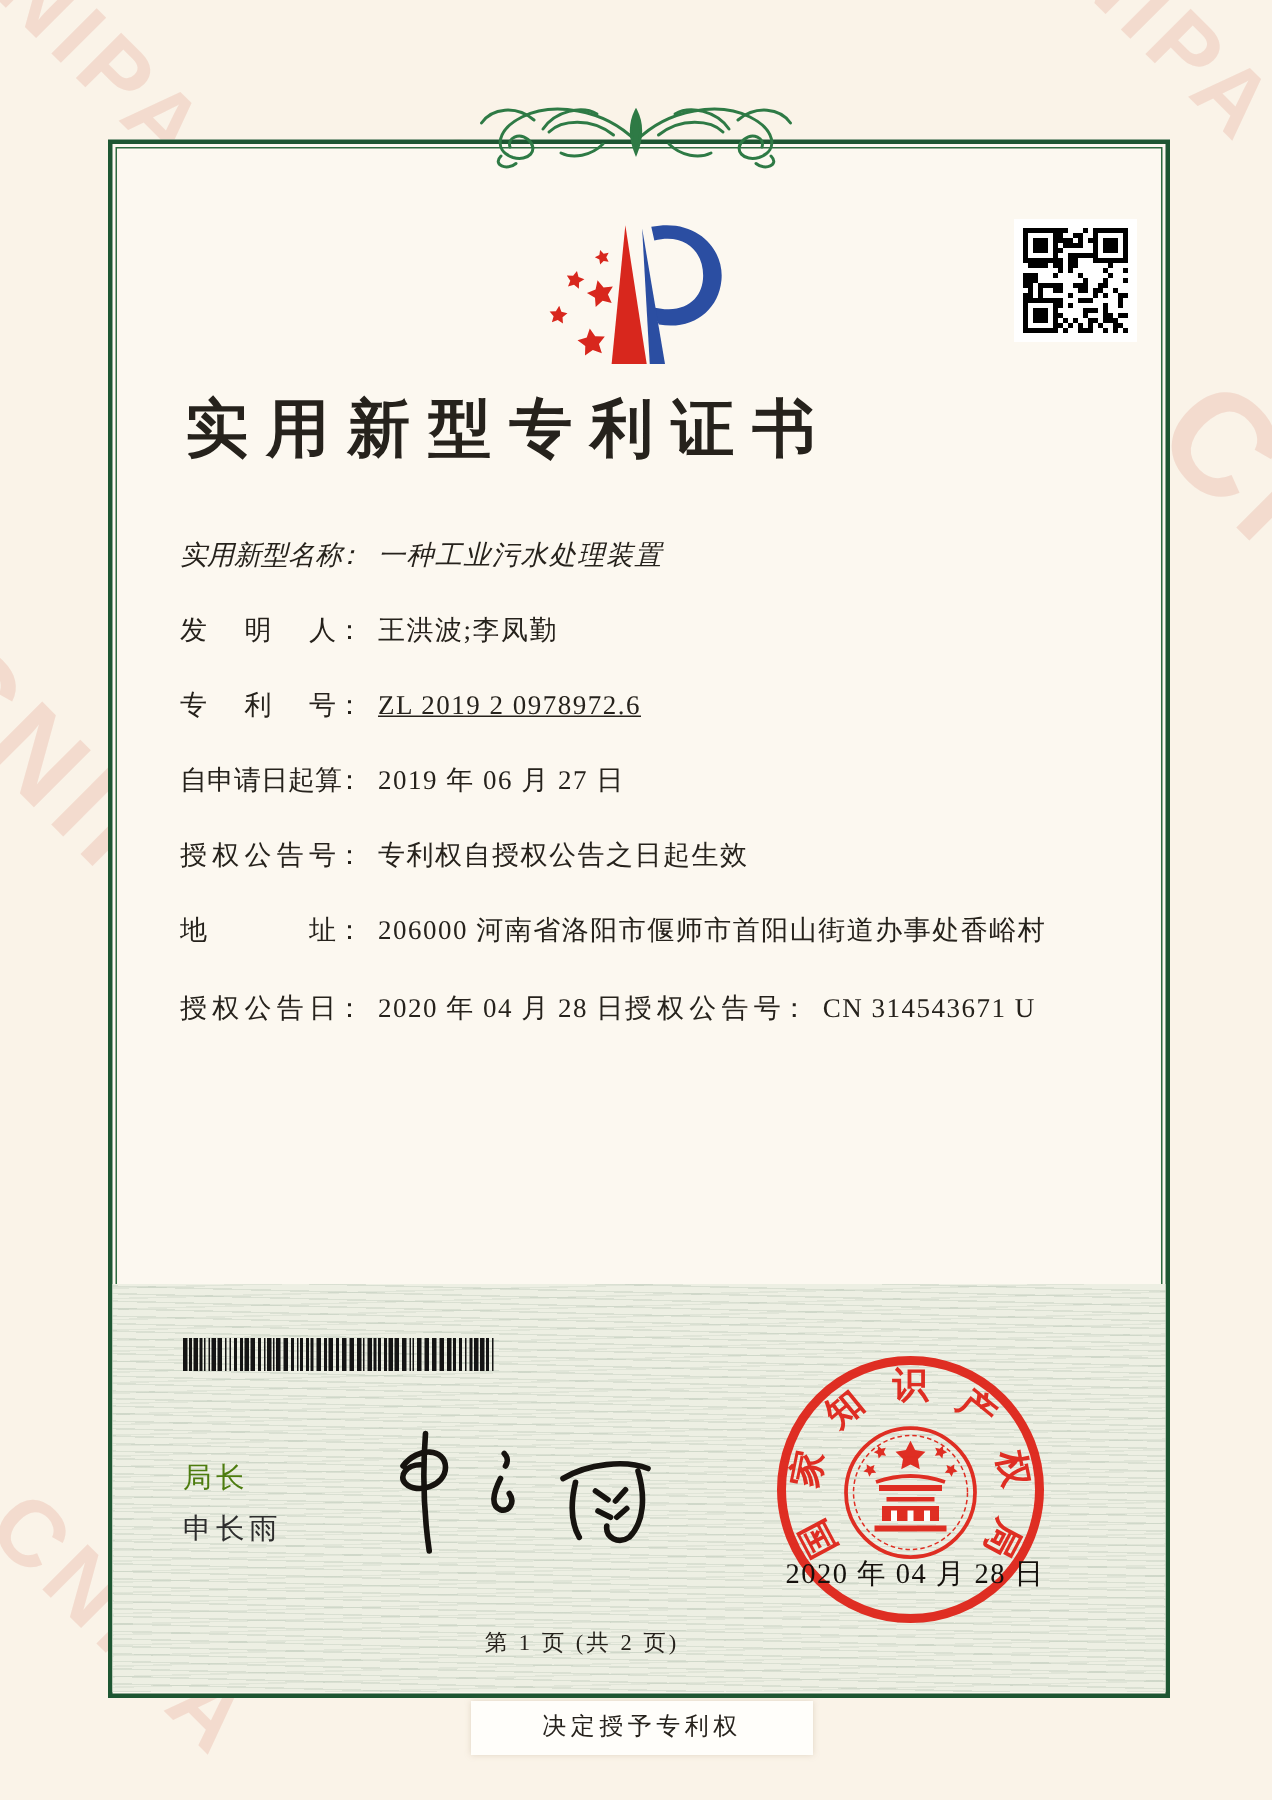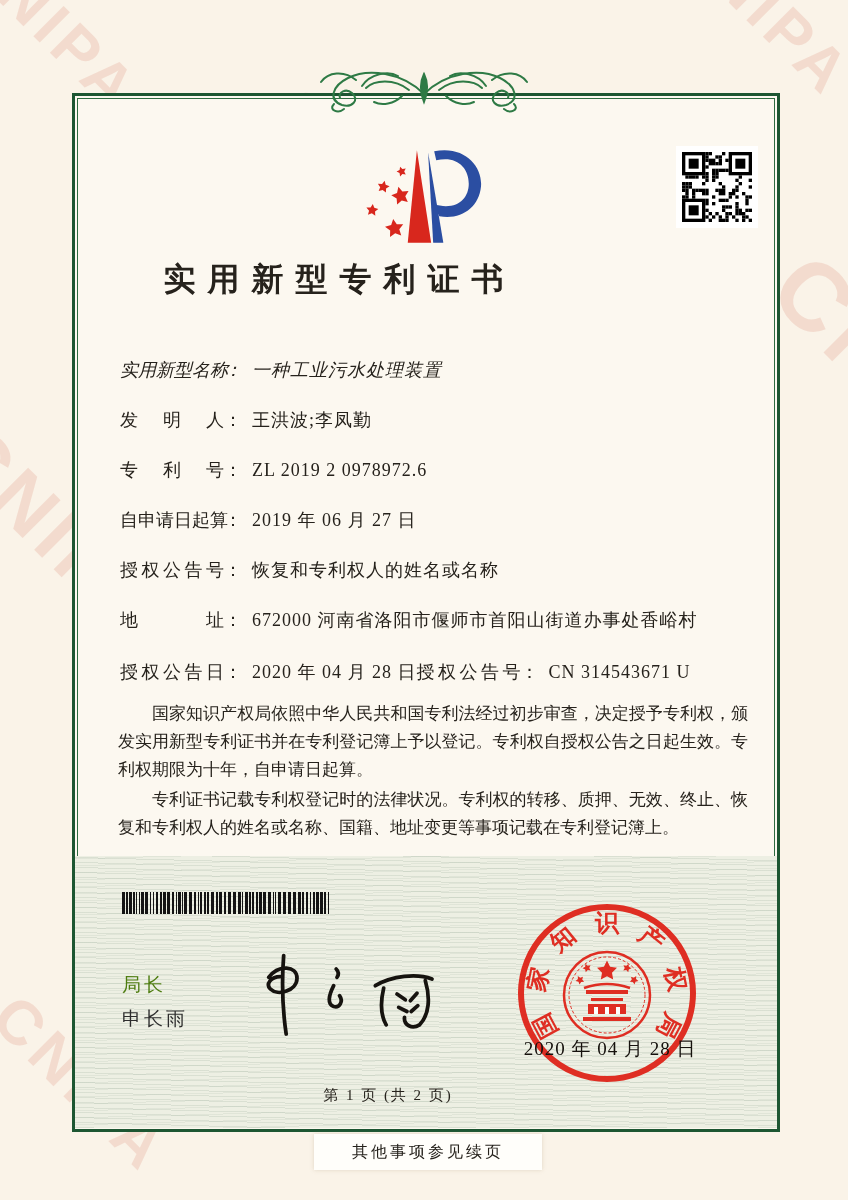--- a/index.html
+++ b/index.html
@@ -26,28 +26,28 @@
           repeating-linear-gradient(1.5deg, rgba(140,162,142,.20) 0 1px, rgba(0,0,0,0) 1px 5px),
           repeating-linear-gradient(-1.5deg, rgba(140,162,142,.13) 0 1px, rgba(0,0,0,0) 1px 7px),
           #edefe3;}
   .ornament{position:absolute;left:304px;top:62px;width:240px;height:54px;}
   
   .certno{position:absolute;left:108px;top:146px;font-size:18px;letter-spacing:2px;}
   .logo{position:absolute;left:363px;top:148px;width:120px;height:102px;}
   .qr{position:absolute;left:676px;top:146px;width:82px;height:82px;background:#fff;padding:0;}
   .qr svg{position:absolute;left:6px;top:6px;}
   .title{position:absolute;left:0;top:258px;width:679px;text-align:center;
-         font-size:32px;font-weight:bold;letter-spacing:12px;}
+         font-size:42px;font-weight:bold;letter-spacing:12px;}
   
   .fields{position:absolute;left:120px;top:352px;width:640px;}
   .frow{position:absolute;left:0;font-size:18px;white-space:nowrap;}
   .frow .flabel{display:inline-block;width:104px;text-align:justify;text-align-last:justify;vertical-align:bottom;}
   .frow .fcolon{display:inline-block;margin-right:10px;}
   .frow .fvalue{letter-spacing:1px;}
-  .fr0{top:6px;font-style:italic;} .fr1{top:56px;} .fr2{top:106px;} .fr3{top:156px;}
+  .fr0{top:6px;font-style:italic;} .fr1{top:56px;} .fr2{top:106px;text-decoration:underline;} .fr3{top:156px;}
   .fr4{top:206px;} .fr5{top:256px;} .fr6{top:308px;}
   .pair2{}
   
   .paras{position:absolute;left:118px;top:700px;width:630px;font-size:17px;
          line-height:1.64;text-align:justify;}
   .paras p{margin:0 0 2px 0;text-indent:2em;}
   
   .barcode{position:absolute;left:120px;top:892px;width:215px;height:22px;}
   
   .sig-title{position:absolute;left:122px;top:972px;font-family:"Liberation Sans",sans-serif;
@@ -265,34 +265,30 @@
     <div class="frow fr1">
       <span class="flabel">发明人</span><span class="fcolon">：</span><span class="fvalue">王洪波;李凤勤</span>
     </div>
     <div class="frow fr2">
       <span class="flabel">专利号</span><span class="fcolon">：</span><span class="fvalue">ZL 2019 2 0978972.6</span>
     </div>
     <div class="frow fr3">
       <span class="flabel">自申请日起算</span><span class="fcolon">：</span><span class="fvalue">2019 年 06 月 27 日</span>
     </div>
     <div class="frow fr4">
-      <span class="flabel">授权公告号</span><span class="fcolon">：</span><span class="fvalue">恢复和专利权人的姓名或名称</span>
+      <span class="flabel">授权公告号</span><span class="fcolon">：</span><span class="fvalue">专利权自授权公告之日起生效</span>
     </div>
     <div class="frow fr5">
-      <span class="flabel">地址</span><span class="fcolon">：</span><span class="fvalue">672000  河南省洛阳市偃师市首阳山街道办事处香峪村</span>
+      <span class="flabel">地址</span><span class="fcolon">：</span><span class="fvalue">206000  河南省洛阳市偃师市首阳山街道办事处香峪村</span>
     </div>
     <div class="frow fr6">
       <span class="flabel">授权公告日</span><span class="fcolon">：</span><span class="fvalue">2020 年 04 月 28 日</span><span class="flabel pair2">授权公告号</span><span class="fcolon">：</span><span class="fvalue">CN 314543671 U</span>
     </div>
   </div>
 
-  <div class="paras">
-    <p>国家知识产权局依照中华人民共和国专利法经过初步审查，决定授予专利权，颁发实用新型专利证书并在专利登记簿上予以登记。专利权自授权公告之日起生效。专利权期限为十年，自申请日起算。</p>
-    <p>专利证书记载专利权登记时的法律状况。专利权的转移、质押、无效、终止、恢复和专利权人的姓名或名称、国籍、地址变更等事项记载在专利登记簿上。</p>
-  </div>
 
   <svg id="barcode-svg" class="barcode" viewBox="0 0 215 22">
       <rect x="2" y="0" width="3" height="22" fill="#141414"></rect>
       <rect x="6" y="0" width="2" height="22" fill="#141414"></rect>
       <rect x="9" y="0" width="3" height="22" fill="#141414"></rect>
       <rect x="13" y="0" width="2" height="22" fill="#141414"></rect>
       <rect x="16" y="0" width="1" height="22" fill="#141414"></rect>
       <rect x="19" y="0" width="1" height="22" fill="#141414"></rect>
       <rect x="21" y="0" width="3" height="22" fill="#141414"></rect>
       <rect x="25" y="0" width="3" height="22" fill="#141414"></rect>
@@ -392,15 +388,15 @@
     <g fill="#fff">
       <rect x="82" y="109" width="4" height="7"></rect>
       <rect x="93" y="109" width="4" height="7"></rect>
       <rect x="104" y="109" width="4" height="7"></rect>
     </g>
     <path d="M72,90 Q95,82 118,90" stroke="#df2419" stroke-width="2.5" fill="none"></path>
   </svg>
   <div class="seal-date">2020 年 04 月 28 日</div>
 
   <div class="pageno">第 1 页 (共 2 页)</div>
-  <div class="note-box">其他事项参见续页</div>
+  <div class="note-box">决定授予专利权</div>
 
 </div>
 
 </body></html>

